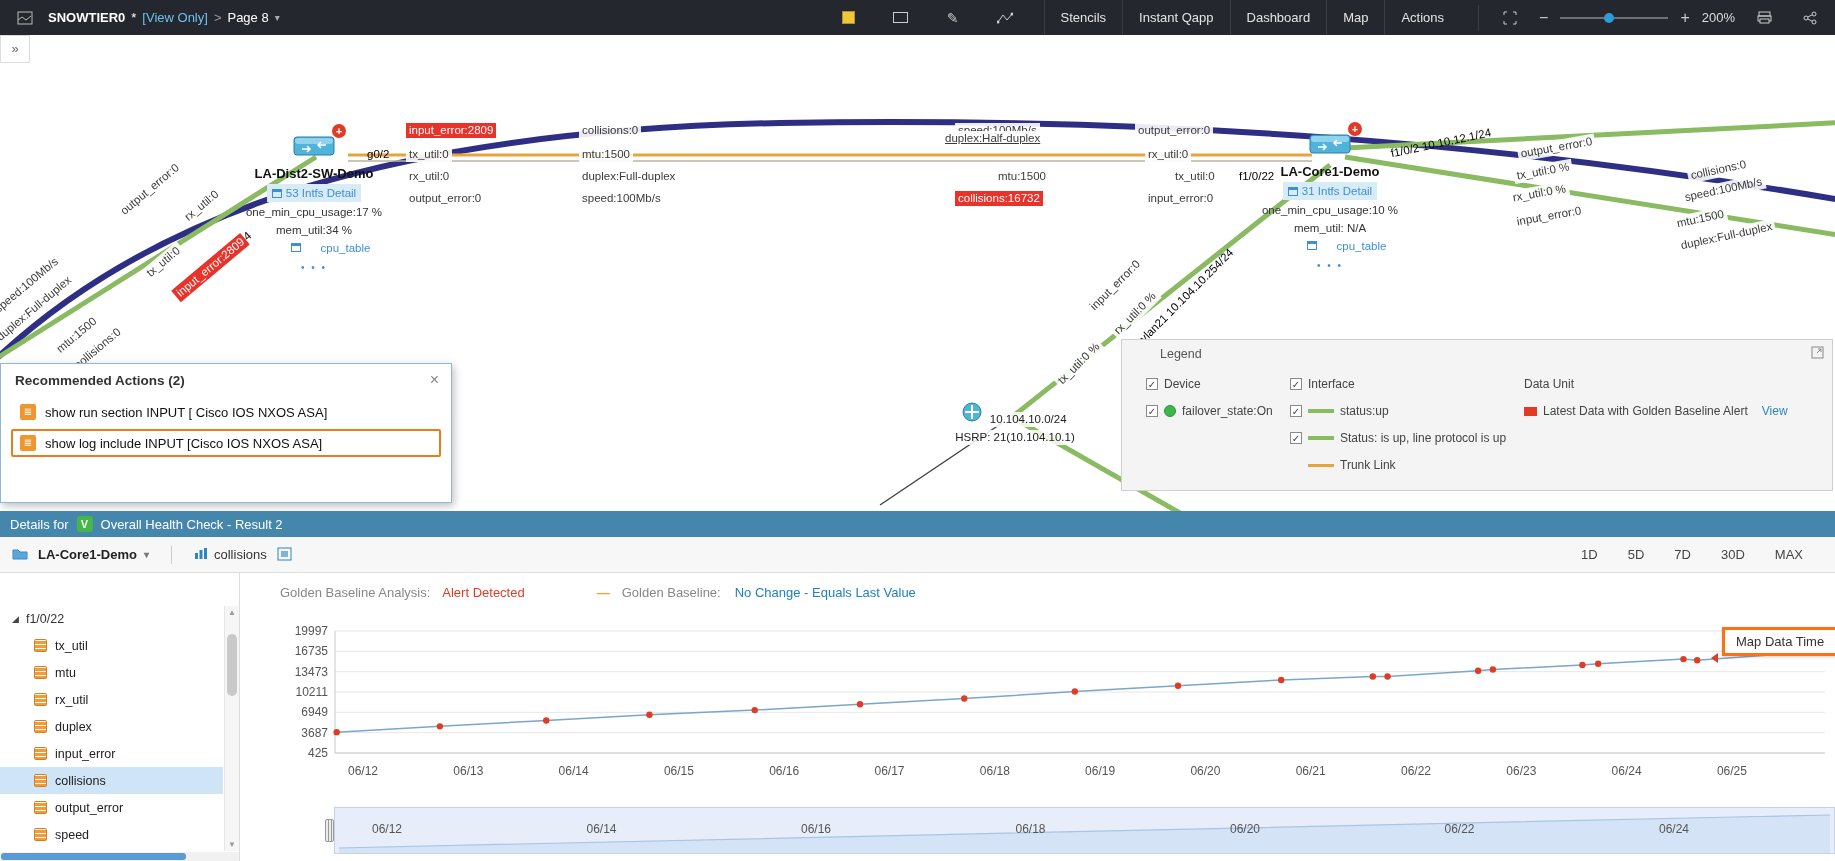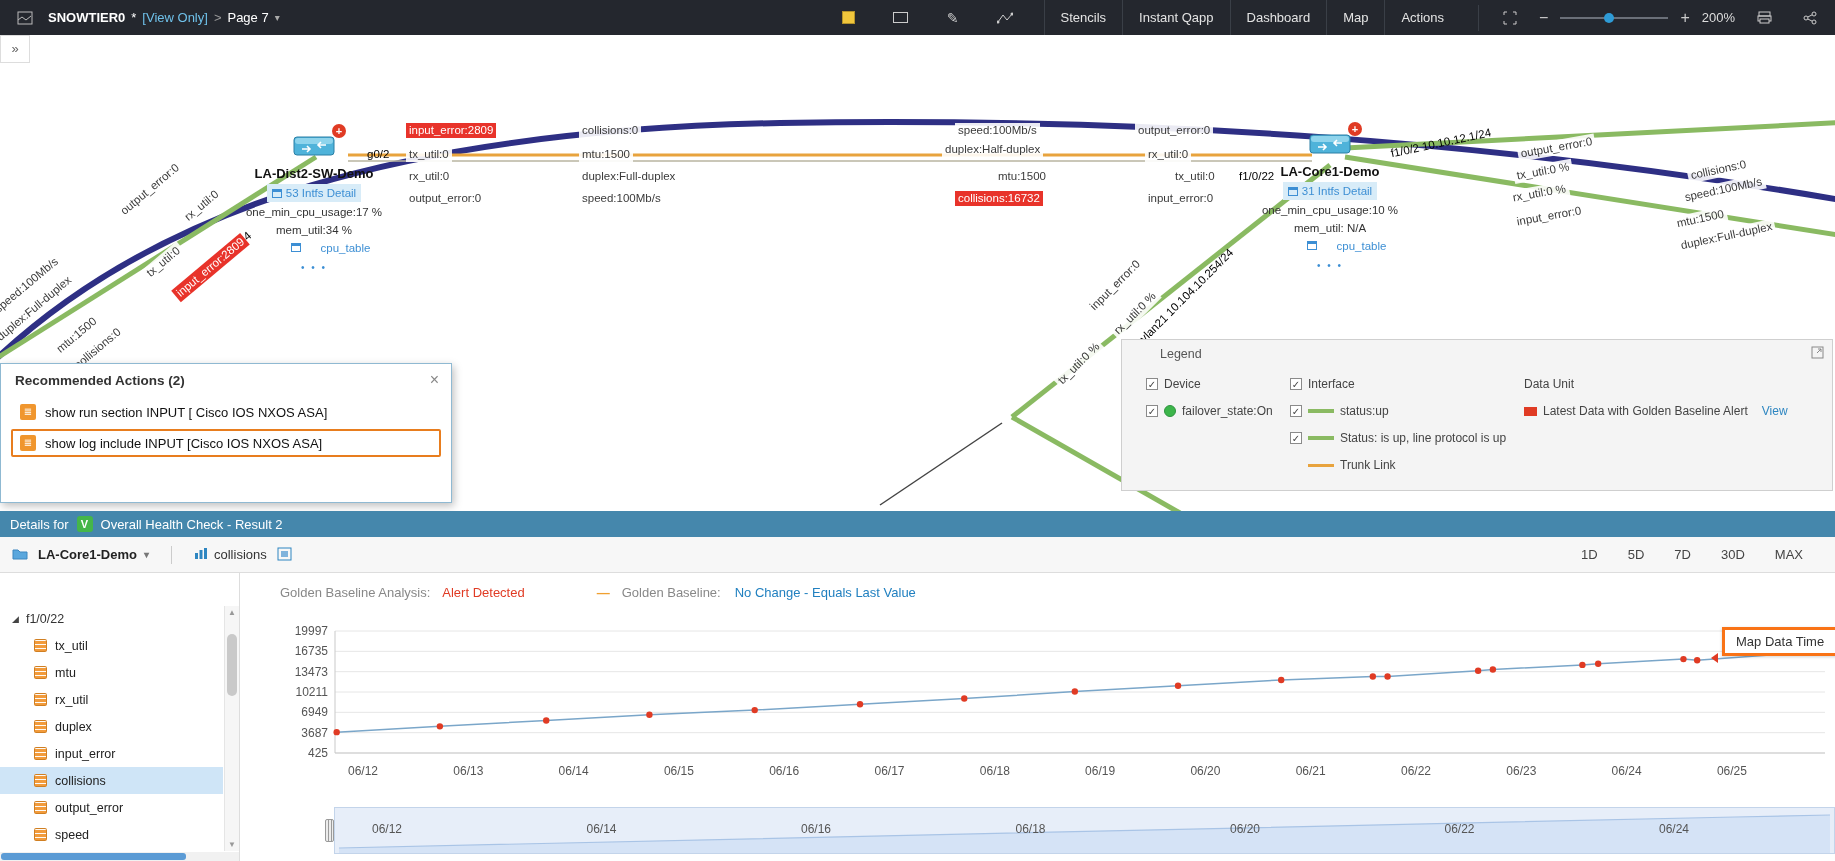--- a/index.html
+++ b/index.html
@@ -128,21 +128,21 @@
     <svg width="16" height="14">
         <rect x="1" y="1" width="14" height="12" fill="none" stroke="#bbb"></rect>
         <path d="M1 9 l4 -3 4 3 5 -4" stroke="#bbb" fill="none"></path>
       </svg>
   </span>
   <div class="tb-title">
     <span class="map-name">SNOWTIER0</span>
     <span class="star">*</span>
     <span class="viewonly">[View Only]</span>
     <span class="sep">&gt;</span>
-    <span class="page">Page 7</span>
+    <span class="page">Page 8</span>
     <span class="chev">▾</span>
   </div>
   <div class="tb-spacer"></div>
   <div class="tb-tools">
     <span class="tb-icon">
         <span class="note-glyph"></span>
       </span>
     <span class="tb-icon">
         <span class="shape-glyph"></span>
       </span>
@@ -210,21 +210,21 @@
       <span class="lbl alert" style="left: 406px; top: 88px;">input_error:2809</span>
       <span class="lbl " style="left: 406px; top: 112px;">tx_util:0</span>
       <span class="lbl " style="left: 406px; top: 134px;">rx_util:0</span>
       <span class="lbl " style="left: 406px; top: 156px;">output_error:0</span>
       <span class="lbl iface" style="left: 364px; top: 112px;">g0/2</span>
       <span class="lbl " style="left: 579px; top: 88px;">collisions:0</span>
       <span class="lbl " style="left: 579px; top: 112px;">mtu:1500</span>
       <span class="lbl " style="left: 579px; top: 134px;">duplex:Full-duplex</span>
       <span class="lbl " style="left: 579px; top: 156px;">speed:100Mb/s</span>
       <span class="lbl " style="left: 955px; top: 88px;">speed:100Mb/s</span>
-      <span class="lbl " style="left: 942px; top: 107px;">duplex:Half-duplex</span>
+      <span class="lbl " style="left: 942px; top: 96px; text-decoration: underline;">duplex:Half-duplex</span>
       <span class="lbl " style="left: 995px; top: 134px;">mtu:1500</span>
       <span class="lbl alert" style="left: 955px; top: 156px;">collisions:16732</span>
       <span class="lbl " style="left: 1135px; top: 88px;">output_error:0</span>
       <span class="lbl " style="left: 1145px; top: 112px;">rx_util:0</span>
       <span class="lbl " style="left: 1172px; top: 134px;">tx_util:0</span>
       <span class="lbl iface" style="left: 1236px; top: 134px;">f1/0/22</span>
       <span class="lbl " style="left: 1145px; top: 156px;">input_error:0</span>
       <span class="lbl " style="left: 120px; top: 172px; transform: rotate(-40deg);">output_error:0</span>
       <span class="lbl " style="left: 184px; top: 178px; transform: rotate(-40deg);">rx_util:0</span>
       <span class="lbl iface" style="left: 228px; top: 210px; transform: rotate(-40deg);">f0/34</span>
@@ -292,20 +292,30 @@
       <div>one_min_cpu_usage:10 %</div>
       <div>mem_util: N/A</div>
       <div><span class="blue-link">
             <span class="tbl-glyph"></span>
             <span>cpu_table</span>
           </span></div>
       <div class="more-dots">• • •</div>
     </div>
   </div>
 
+  <div class="hsrp">
+    <span>
+      <svg width="22" height="22">
+          <circle cx="11" cy="11" r="9" fill="#4fb3da" stroke="#2a7fa5"></circle>
+          <path d="M11 4 v14 M4 11 h14" stroke="#fff" stroke-width="2"></path>
+        </svg>
+    </span>
+    <div class="hsrp-lbl">10.104.10.0/24</div>
+    <div class="hsrp-lbl">HSRP: 21(10.104.10.1)</div>
+  </div>
 
   <div class="ra-panel">
     <div class="ra-header">Recommended Actions (2)</div>
     <span class="ra-close">×</span>
     <div class="ra-list">
         <div class="ra-item">
           <span class="ra-icon">≣</span>
           <span>show run section INPUT [ Cisco IOS NXOS ASA]</span>
         </div>
         <div class="ra-item ra-selected">

